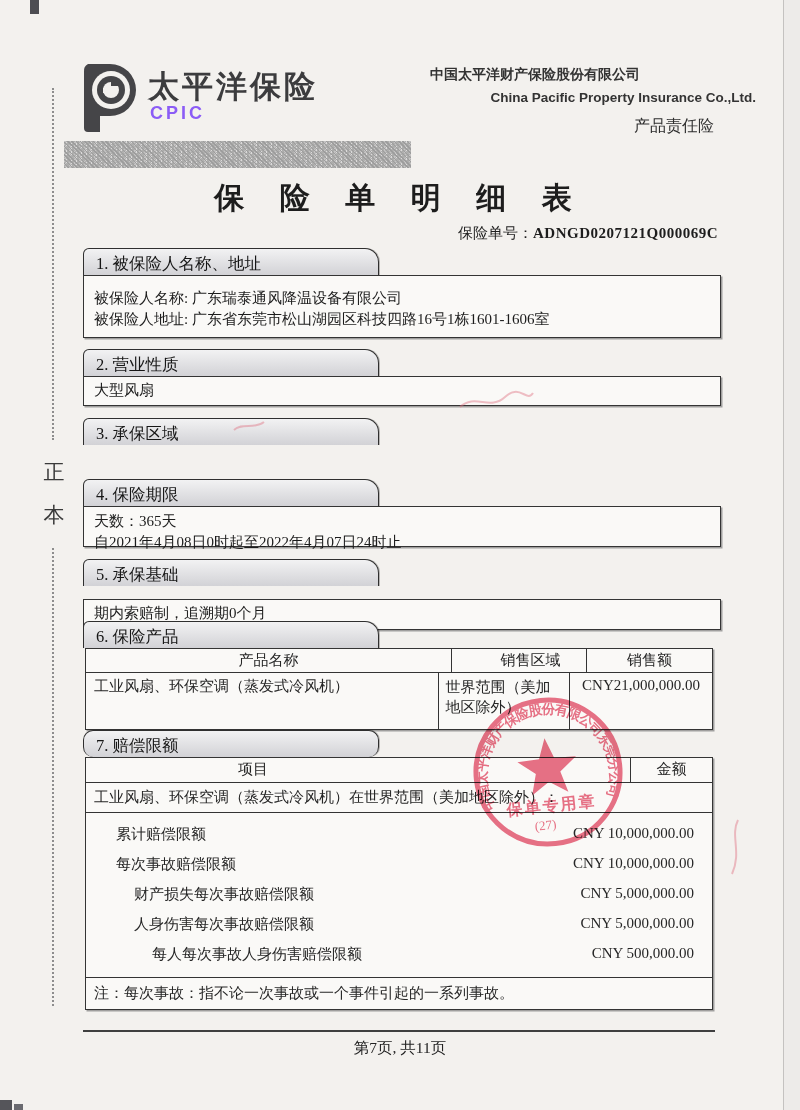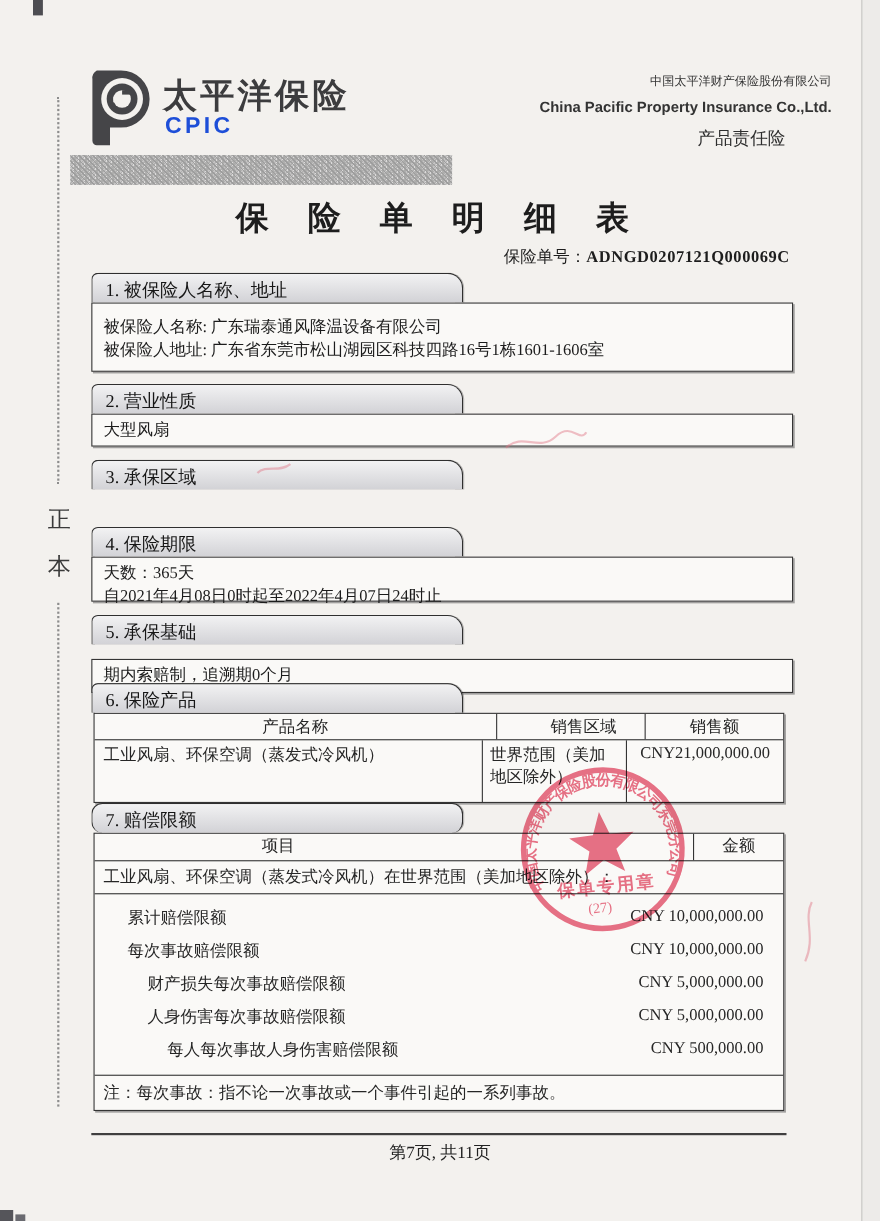--- a/index.html
+++ b/index.html
@@ -25,40 +25,40 @@
   .fold-line{position:absolute;left:52px;width:0;border-left:2px dotted #8d8d8d;}
   .fold-line.seg1{top:88px;height:352px;}
   .fold-line.seg2{top:548px;height:458px;}
   .side-char{position:absolute;left:42px;width:24px;text-align:center;font-size:21px;color:#3a3a3a;font-family:"Liberation Serif",serif;}
   .side-char.c1{top:458px;}
   .side-char.c2{top:501px;}
 
   
   .logo-wrap{position:absolute;left:80px;top:62px;width:60px;height:72px;}
   .brand-cn{position:absolute;left:148px;top:66px;font-family:"Liberation Sans",sans-serif;font-weight:bold;font-size:31px;color:#3c3c3e;letter-spacing:3px;}
-  .brand-en{position:absolute;left:150px;top:103px;font-family:"Liberation Sans",sans-serif;font-weight:bold;font-size:21px;color:#1d4ed8;letter-spacing:3px;}
+  .brand-en{position:absolute;left:150px;top:103px;font-family:"Liberation Sans",sans-serif;font-weight:bold;font-size:18px;color:#8b5cf6;letter-spacing:3px;}
   .noise-bar{
     position:absolute;left:64px;top:141px;width:347px;height:27px;
     background:
       repeating-linear-gradient(45deg,#8f8f8f 0 1px,transparent 1px 3px),
       repeating-linear-gradient(-45deg,#a5a5a5 0 1px,transparent 1px 2px),
       repeating-linear-gradient(90deg,#bdbdbd 0 2px,#d8d8d8 2px 3px,#9e9e9e 3px 5px);
     opacity:.85;
   }
-  .co-cn{position:absolute;left:430px;top:66px;width:326px;text-align:right;font-family:"Liberation Sans",sans-serif;font-weight:normal;font-size:11px;color:#333;}
+  .co-cn{position:absolute;left:430px;top:66px;width:326px;font-family:"Liberation Sans",sans-serif;font-weight:bold;font-size:14px;color:#333;}
   .co-en{position:absolute;left:430px;top:90px;width:326px;text-align:right;font-family:"Liberation Sans",sans-serif;font-weight:bold;font-size:13.5px;color:#333;}
   .product-line{position:absolute;left:430px;top:116px;width:284px;text-align:right;font-size:16px;color:#2e2e2e;}
 
   .doc-title{position:absolute;left:0;top:178px;width:800px;text-align:center;font-size:30px;font-weight:bold;letter-spacing:14px;color:#1d1d1d;}
   .policy-line{position:absolute;left:458px;top:224px;font-size:15px;color:#1d1d1d;}
   .policy-line .no{font-weight:bold;font-family:"Liberation Serif",serif;letter-spacing:.5px;}
 
   
   .tab{
-    position:absolute;left:83px;width:338px;height:27px;box-sizing:border-box;
+    position:absolute;left:83px;width:296px;height:27px;box-sizing:border-box;
     background:linear-gradient(#f2f2f3,#d2d2d6);
     border:1.6px solid #2f2f2f;border-bottom:none;
     border-radius:6px 14px 0 0;
     font-size:16.5px;color:#161616;
     padding:4px 15px 0 12px;z-index:2;
     box-shadow:1px 0 0 rgba(0,0,0,.25);
   }
   .box{
     position:absolute;left:83px;width:638px;box-sizing:border-box;
     background:#faf9f7;

